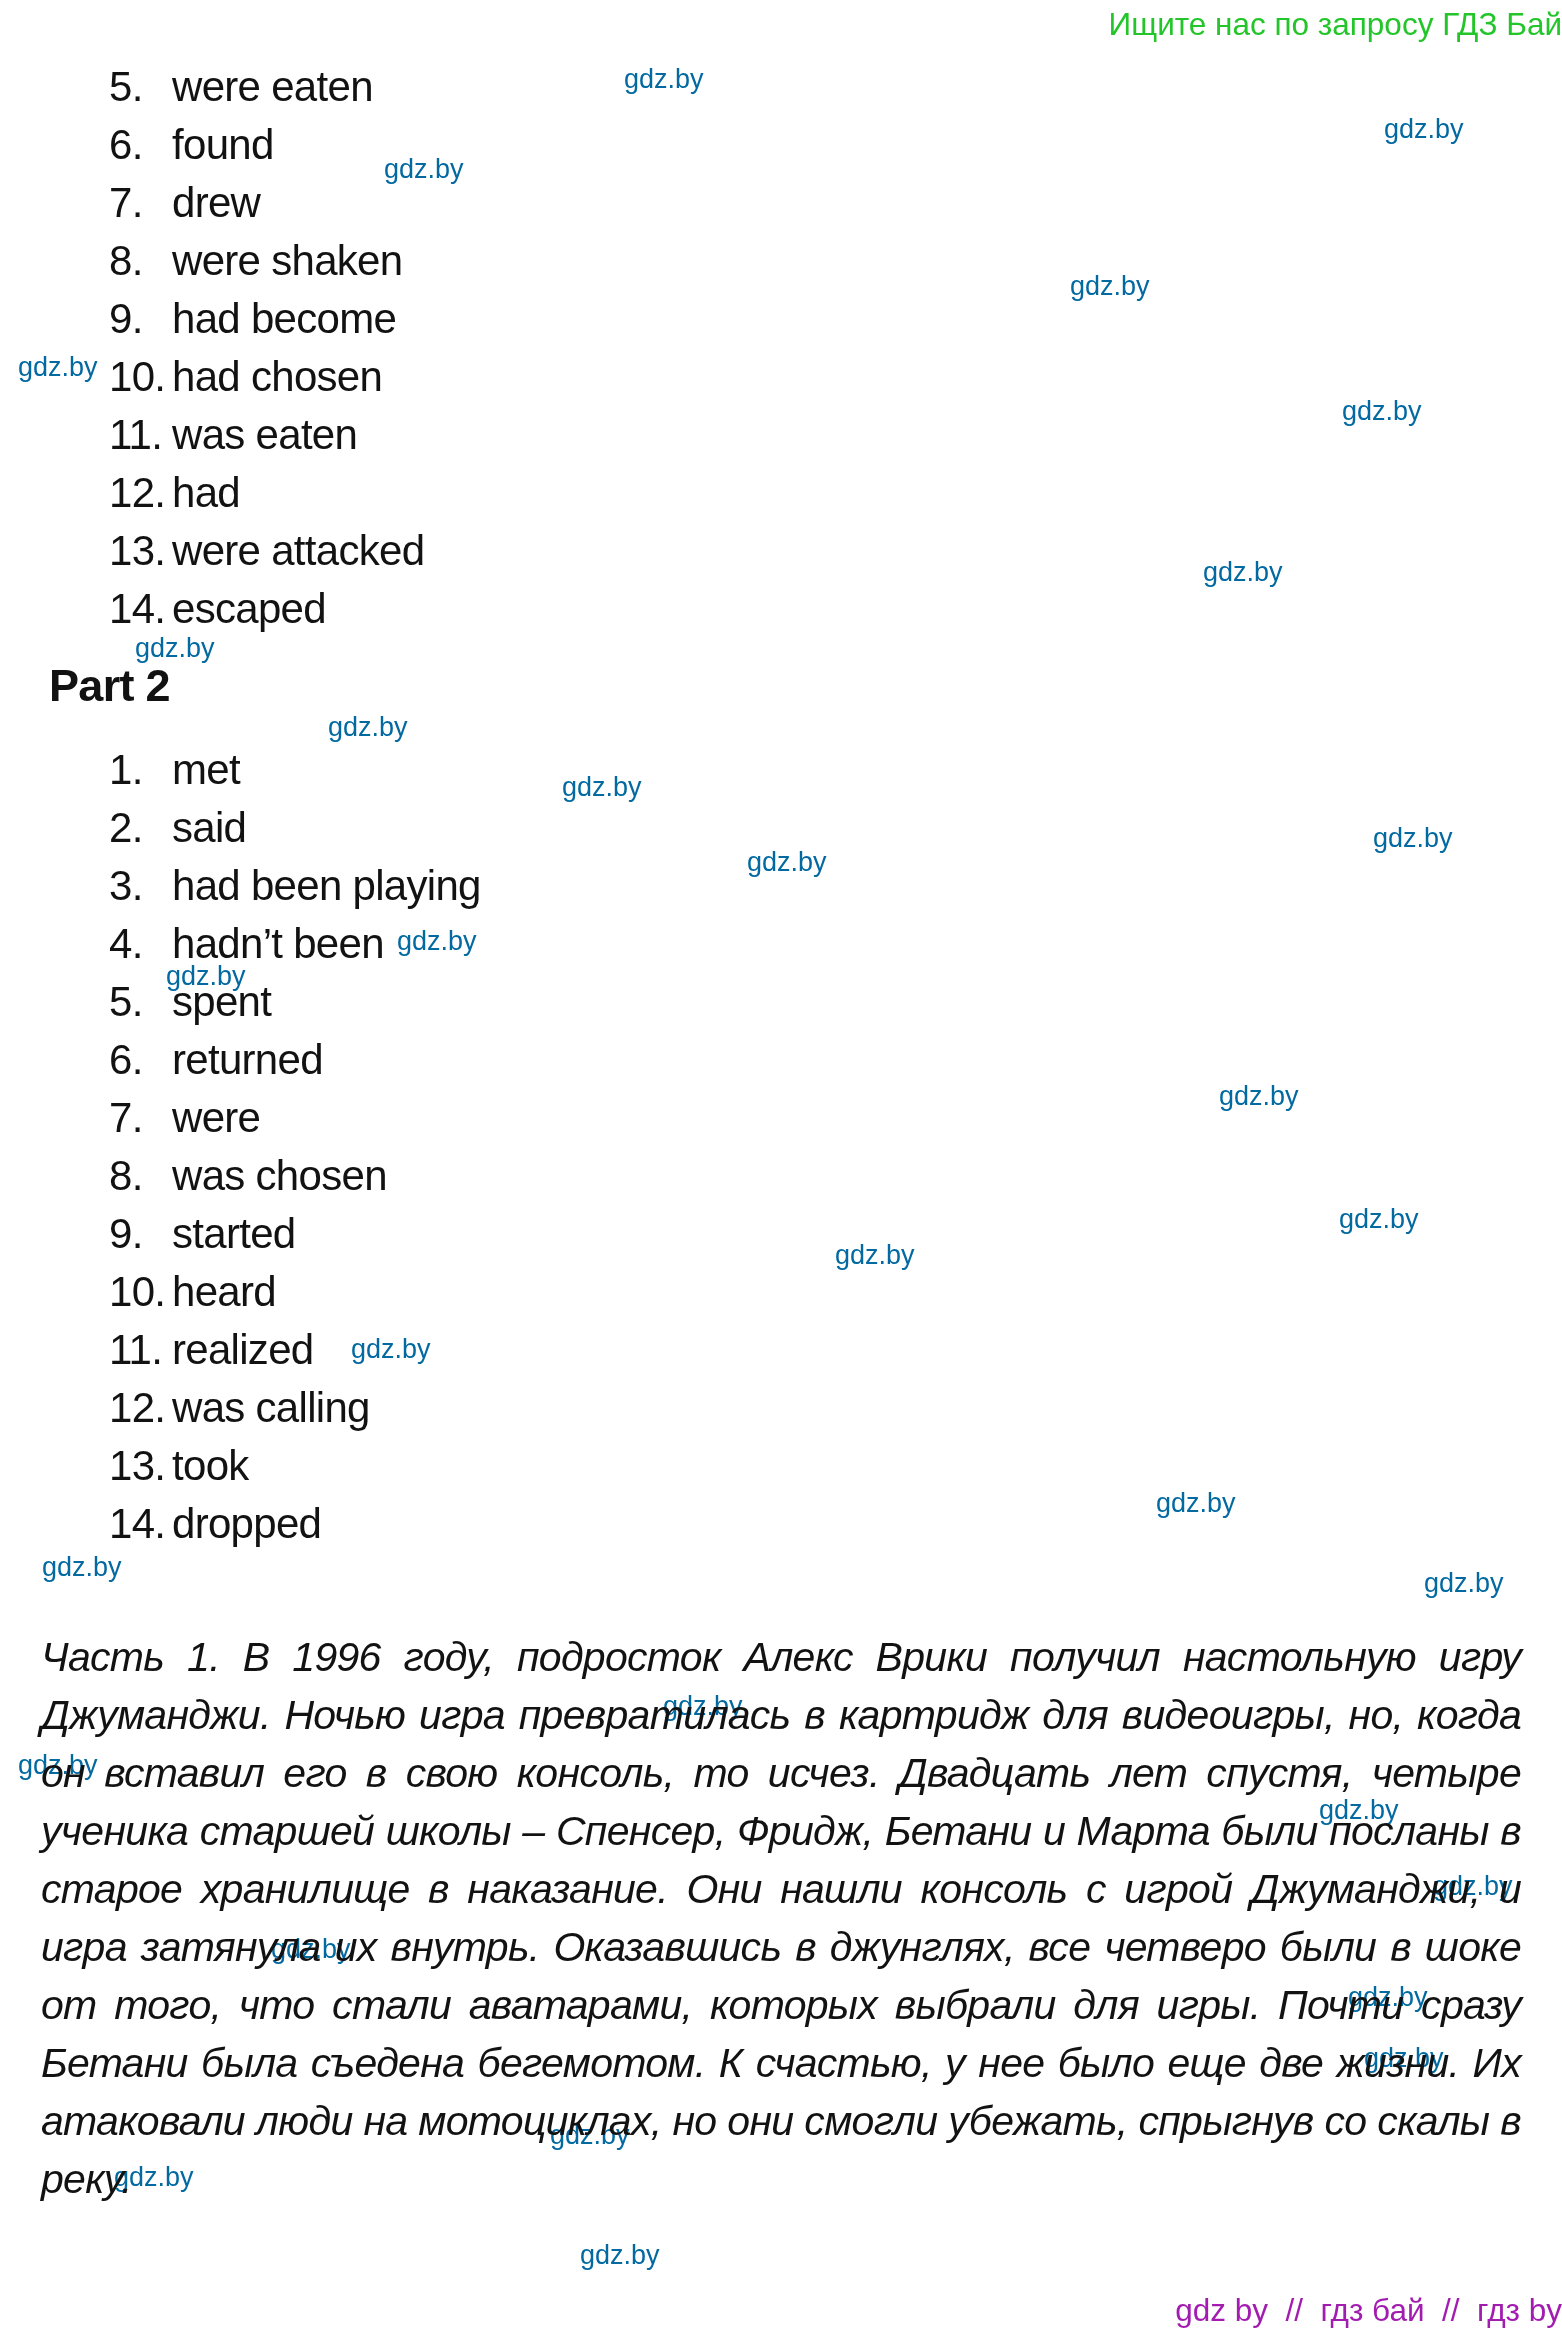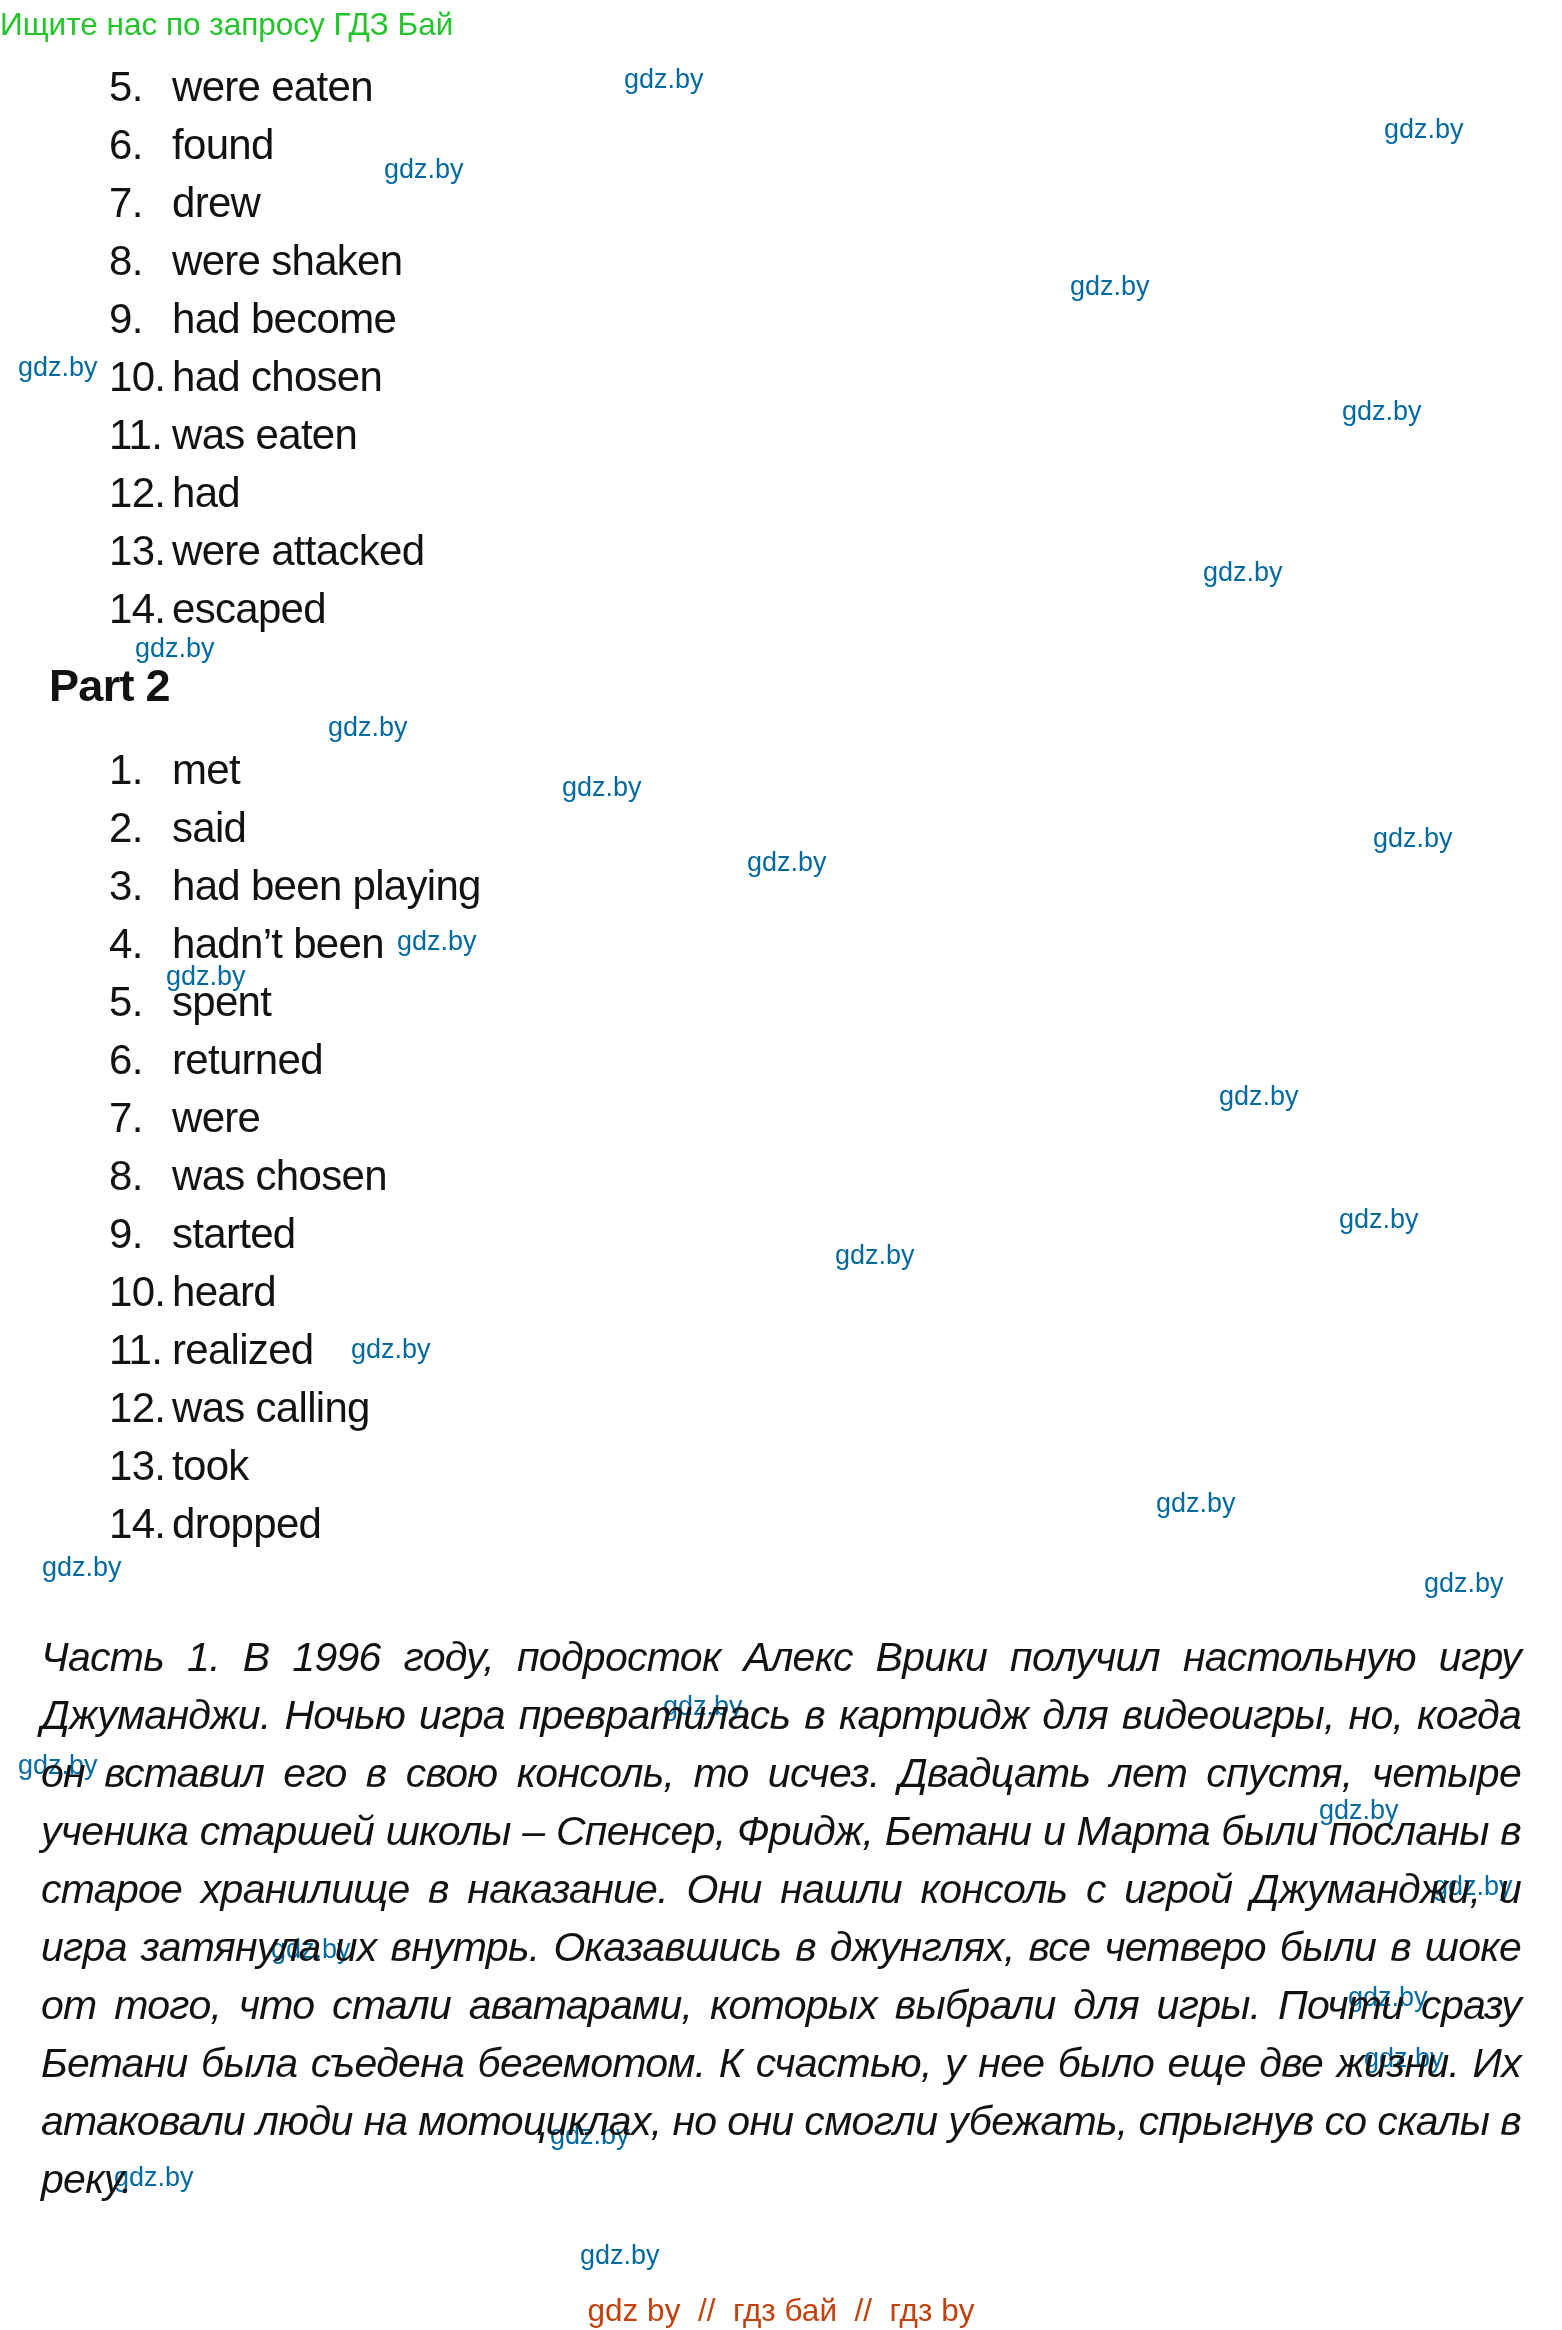--- a/index.html
+++ b/index.html
@@ -7,21 +7,21 @@
     position:relative;
     width:1562px;height:2330px;
     margin:0 auto;
     background:#ffffff;
     font-family:"Liberation Sans",sans-serif;
     color:#121212;
     overflow:hidden;
   }
   .promo{
     position:absolute;top:6px;left:0;width:100%;
-    text-align:left;
+    text-align:right;
     font-size:31.5px;
     color:#23c52b;
   }
   .wm{
     position:absolute;
     font-size:27px;
     color:#0369a1;
     white-space:nowrap;
   }
   .list{
@@ -40,23 +40,23 @@
     position:absolute;left:41px;width:1480px;
     font-style:italic;
     font-size:41px;line-height:58px;
     letter-spacing:-0.7px;
     text-align:justify;
   }
   #para1{top:1628px;}
   #para2{top:2174px;text-align-last:justify;}
   .footer{
     position:absolute;top:2292px;left:0;width:100%;
-    text-align:center;
+    text-align:right;
     font-size:31.5px;
-    color:#c2410c;
+    color:#a21caf;
     white-space:pre;
   }
 </style>
 </head>
 <body>
 
 <div class="page">
 
   <div class="promo">Ищите нас по запросу ГДЗ Бай</div>
 

